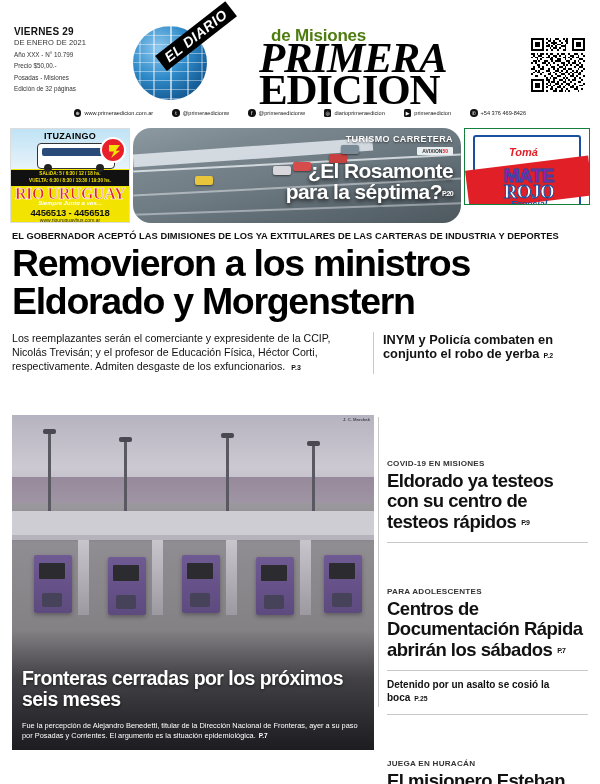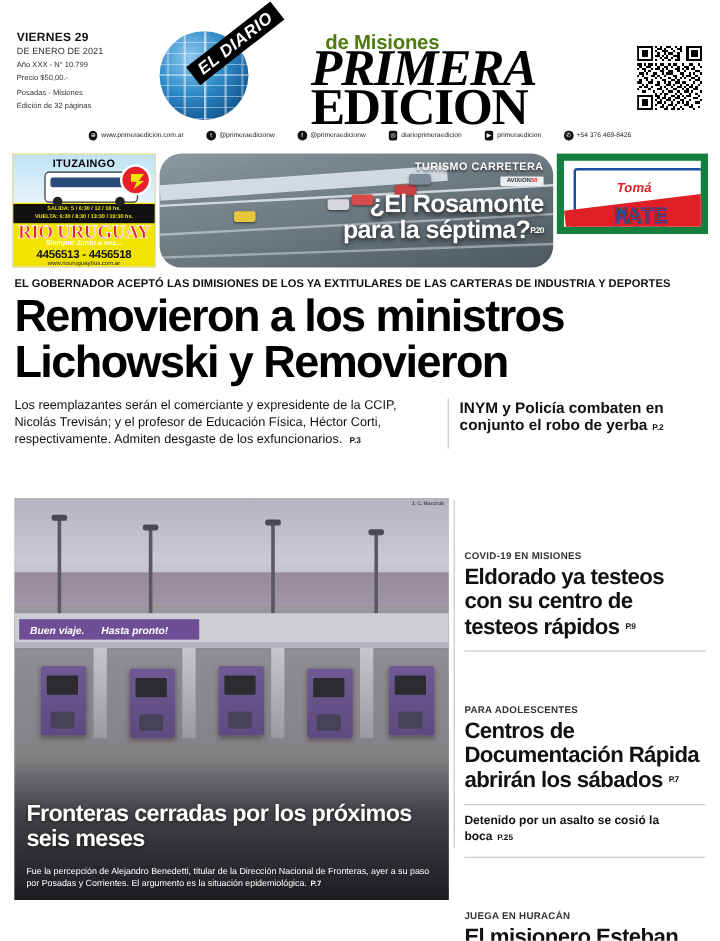--- a/index.html
+++ b/index.html
@@ -99,28 +99,28 @@
      text-shadow:0 1px 2px rgba(0,0,0,.6); }
   .race-badge { position:absolute; right:8px; top:19px; background:#e9eef1; color:#333; font-size:5px; font-weight:bold;
      padding:1px 5px; border-radius:1px; }
   .race-badge span { color:#e8202a; }
   .race-h1 { position:absolute; right:8px; top:32px; width:270px; text-align:right;
      font-size:21px; font-weight:bold; color:#fff; line-height:1.02; letter-spacing:-.6px;
      text-shadow: 0 2px 4px rgba(0,0,0,.75); }
   .race-page { font-size:7px; vertical-align:middle; }
   .car { position:absolute; width:18px; height:9px; border-radius:2px; box-shadow:0 1px 2px rgba(0,0,0,.5); }
 
-  .ad-mate { width: 126px; height: 67px; position:relative; overflow:hidden; background:#fff; border:6px solid #15803d;padding-left:19px; }
+  .ad-mate { width: 126px; height: 77px; position:relative; overflow:hidden; background:#fff; border:1px solid #15803d;padding-left:19px; }
   .mate-pack { position:absolute; left:8px; top:6px; width:108px; height:84px; background:#fff;
      border:2px solid #1b4fa0; border-radius:3px; }
   .mate-band { position:absolute; left:-8px; top:26px; width:124px; height:40px; background:#e01f26;
      transform: rotate(-7deg); }
   .mate-toma { position:absolute; left:34px; top:9px; font-size:11px; font-style:italic; font-weight:bold; color:#e01f26; }
   .mate-m1 { position:absolute; left:0; top:28px; width:108px; text-align:center; font-size:19px; font-weight:bold;
-     color:#b91c1c; -webkit-text-stroke:1px #1b4fa0; letter-spacing:-.5px; font-family:Liberation Mono, monospace; }
+     color:#a21caf; -webkit-text-stroke:1px #1b4fa0; letter-spacing:-.5px; font-family:Liberation Sans, sans-serif; }
   .mate-m2 { position:absolute; left:0; top:44px; width:108px; text-align:center; font-size:19px; font-weight:bold;
      color:#fff; -webkit-text-stroke:1px #1b4fa0; letter-spacing:-.5px; font-family:"Liberation Serif",serif; }
   .mate-esp { position:absolute; left:0; top:62px; width:108px; text-align:center; font-size:9px; font-style:italic;
      font-weight:bold; color:#1b4fa0; }
   .mate-foot { position:absolute; left:0; bottom:4px; width:108px; text-align:center; font-size:6.5px;
      font-style:italic; font-weight:bold; color:#e01f26; }
 
   
   .lead { position:absolute; left:12px; top:231px; width:576px; }
   .kicker { font-size:9.3px; font-weight:bold; color:#111; letter-spacing:.05px; white-space:nowrap; }
@@ -507,21 +507,21 @@
         <div class="mate-esp">Especial</div>
         <div class="mate-foot">Disfrutá la Calidad</div>
       </div>
     </div>
   </div>
 
   <div class="lead">
     <div class="kicker">EL GOBERNADOR ACEPTÓ LAS DIMISIONES DE LOS YA EXTITULARES DE LAS CARTERAS DE INDUSTRIA Y DEPORTES</div>
     <div class="headline">
       <div>Removieron a los ministros</div>
-      <div>Lichowski y Removieron</div>
+      <div>Eldorado y Morgenstern</div>
     </div>
     <div class="subrow">
       <div class="subtext">
         <span>Los reemplazantes serán el comerciante y expresidente de la CCIP, Nicolás Trevisán; y el profesor de Educación Física, Héctor Corti, respectivamente. Admiten desgaste de los exfuncionarios.</span><span class="pg">P.3</span>
       </div>
       <div class="vline"></div>
       <div class="inym">
         <div class="t">
           <span>INYM y Policía combaten en conjunto el robo de yerba</span><span class="pg">P.2</span>
         </div>
@@ -536,24 +536,20 @@
       <div class="hills"></div>
       <div class="ground"></div>
 
       <div class="lamp" style="left:36px;top:18px;height:80px;"></div>
       <div class="lamp" style="left:112px;top:26px;height:72px;"></div>
       <div class="lamp" style="left:214px;top:22px;height:76px;"></div>
       <div class="lamp" style="left:300px;top:30px;height:68px;"></div>
 
       <div class="canopy"></div>
       <div class="canopy-edge"></div>
-      <div class="signband">
-        <span>Buen viaje.</span>
-        <span>Hasta pronto!</span>
-      </div>
 
       <div class="booth" style="left:22px;top:140px;"></div>
       <div class="booth" style="left:96px;top:142px;"></div>
       <div class="booth" style="left:170px;top:140px;"></div>
       <div class="booth" style="left:244px;top:142px;"></div>
       <div class="booth" style="left:312px;top:140px;"></div>
 
       <div class="pillar" style="left:66px;top:125px;height:75px;"></div>
       <div class="pillar" style="left:140px;top:125px;height:75px;"></div>
       <div class="pillar" style="left:214px;top:125px;height:75px;"></div>

